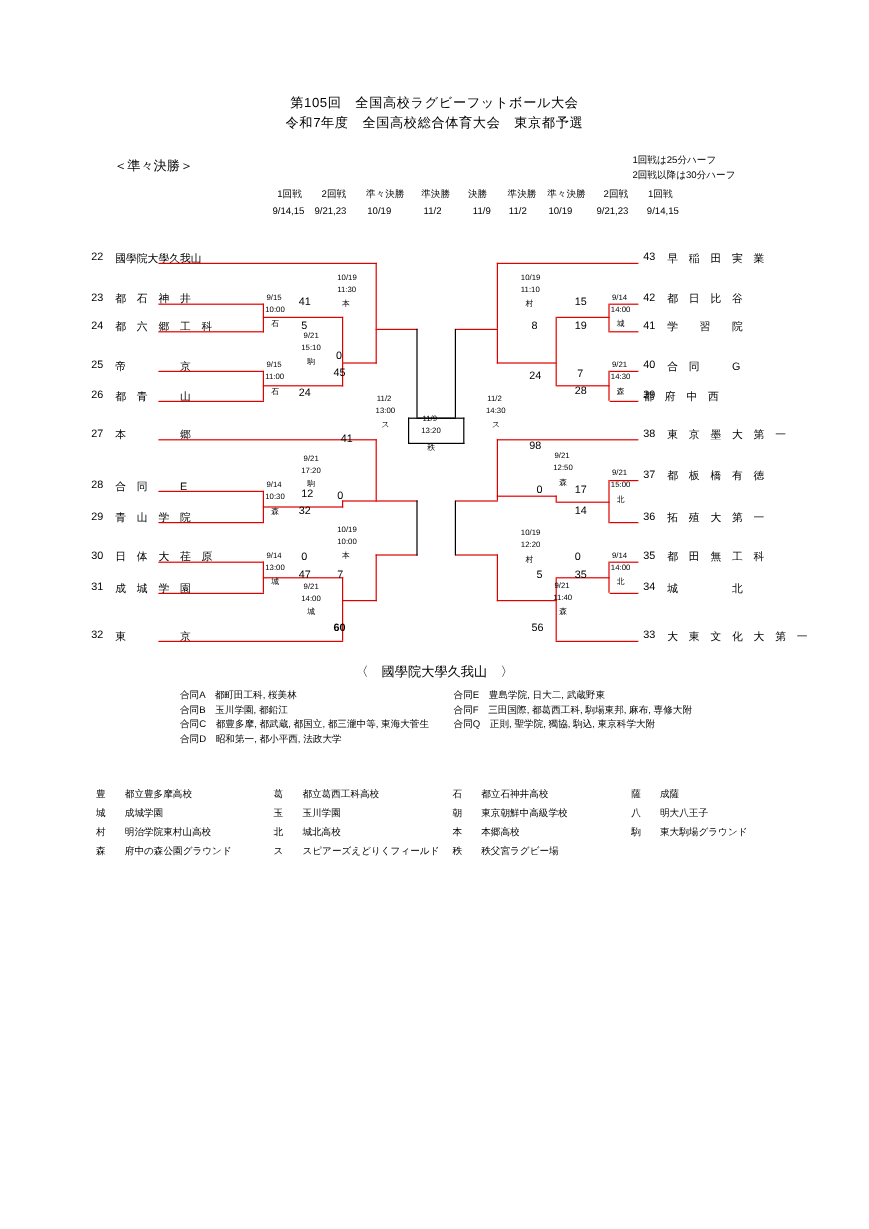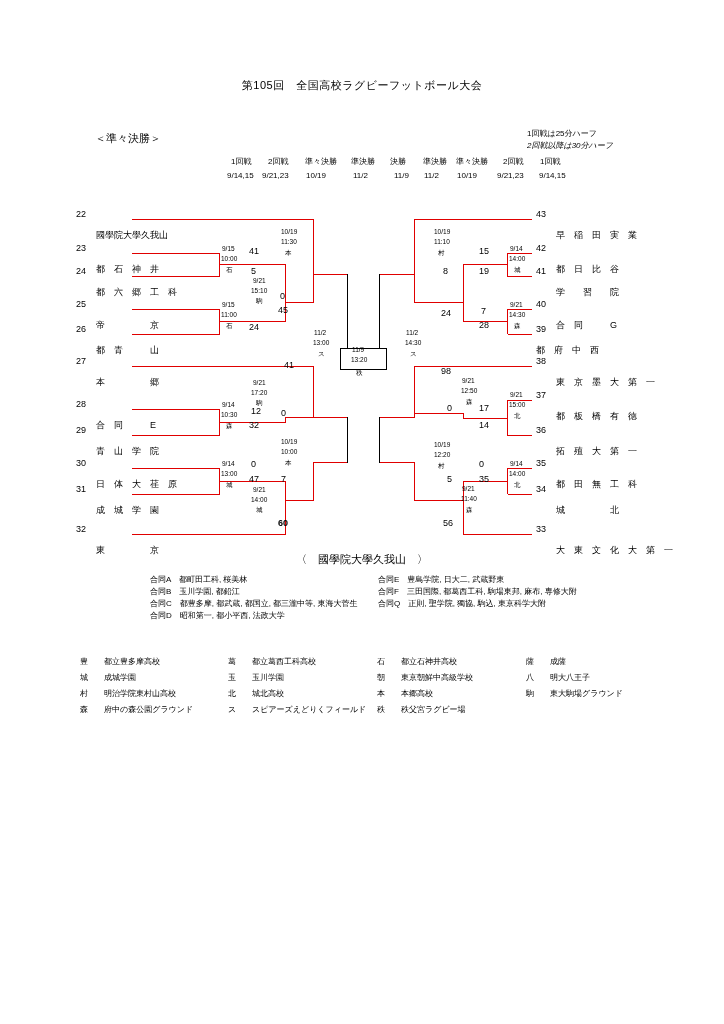--- a/index.html
+++ b/index.html
@@ -3,38 +3,39 @@
 <meta charset="utf-8">
 <style>
   html,body{margin:0;padding:0;background:#fff;}
   body{width:724px;height:1024px;font-family:"Liberation Sans","DejaVu Sans",sans-serif;color:#000;}
   #page{position:relative;width:724px;height:932px;overflow:hidden;}
   .t{position:absolute;white-space:pre;}
   .ttl{font-size:11px;letter-spacing:0.5px;}
   .sec{font-size:11px;}
   .sm{font-size:8px;}
   .tiny{font-size:6.5px;}
-  .teamn{font-size:9px;margin-top:20px;}
+  .teamn{font-size:9px;}
   .num{font-size:9px;}
   .rline{position:absolute;background:#e00000;}
   .kline{position:absolute;background:#000;}
   .center{text-align:center;}
   .legend{font-size:8px;}
   .hdr{font-size:8px;}
 </style>
 </head>
 <body>
 
 <div id="page">
 
   <div class="t ttl center" style="left:0;top:78px;width:724px;">第105回　全国高校ラグビーフットボール大会</div>
+  <div class="t ttl center" style="left:0;top:95px;width:724px;">令和7年度　全国高校総合体育大会　東京都予選</div>
 
   <div class="t sec" style="left:95px;top:131px;">＜準々決勝＞</div>
   <div class="t legend" style="left:527px;top:128px;">1回戦は25分ハーフ</div>
-  <div class="t legend" style="left:527px;top:140px;font-style:italic;">2回戦以降は30分ハーフ</div>
+  <div class="t legend" style="left:527px;top:140px;">2回戦以降は30分ハーフ</div>
 
   <div class="t hdr" style="left:231px;top:156px;">1回戦</div>
   <div class="t hdr" style="left:268px;top:156px;">2回戦</div>
   <div class="t hdr" style="left:305px;top:156px;">準々決勝</div>
   <div class="t hdr" style="left:351px;top:156px;">準決勝</div>
   <div class="t hdr" style="left:390px;top:156px;">決勝</div>
   <div class="t hdr" style="left:423px;top:156px;">準決勝</div>
   <div class="t hdr" style="left:456px;top:156px;">準々決勝</div>
   <div class="t hdr" style="left:503px;top:156px;">2回戦</div>
   <div class="t hdr" style="left:540px;top:156px;">1回戦</div>

